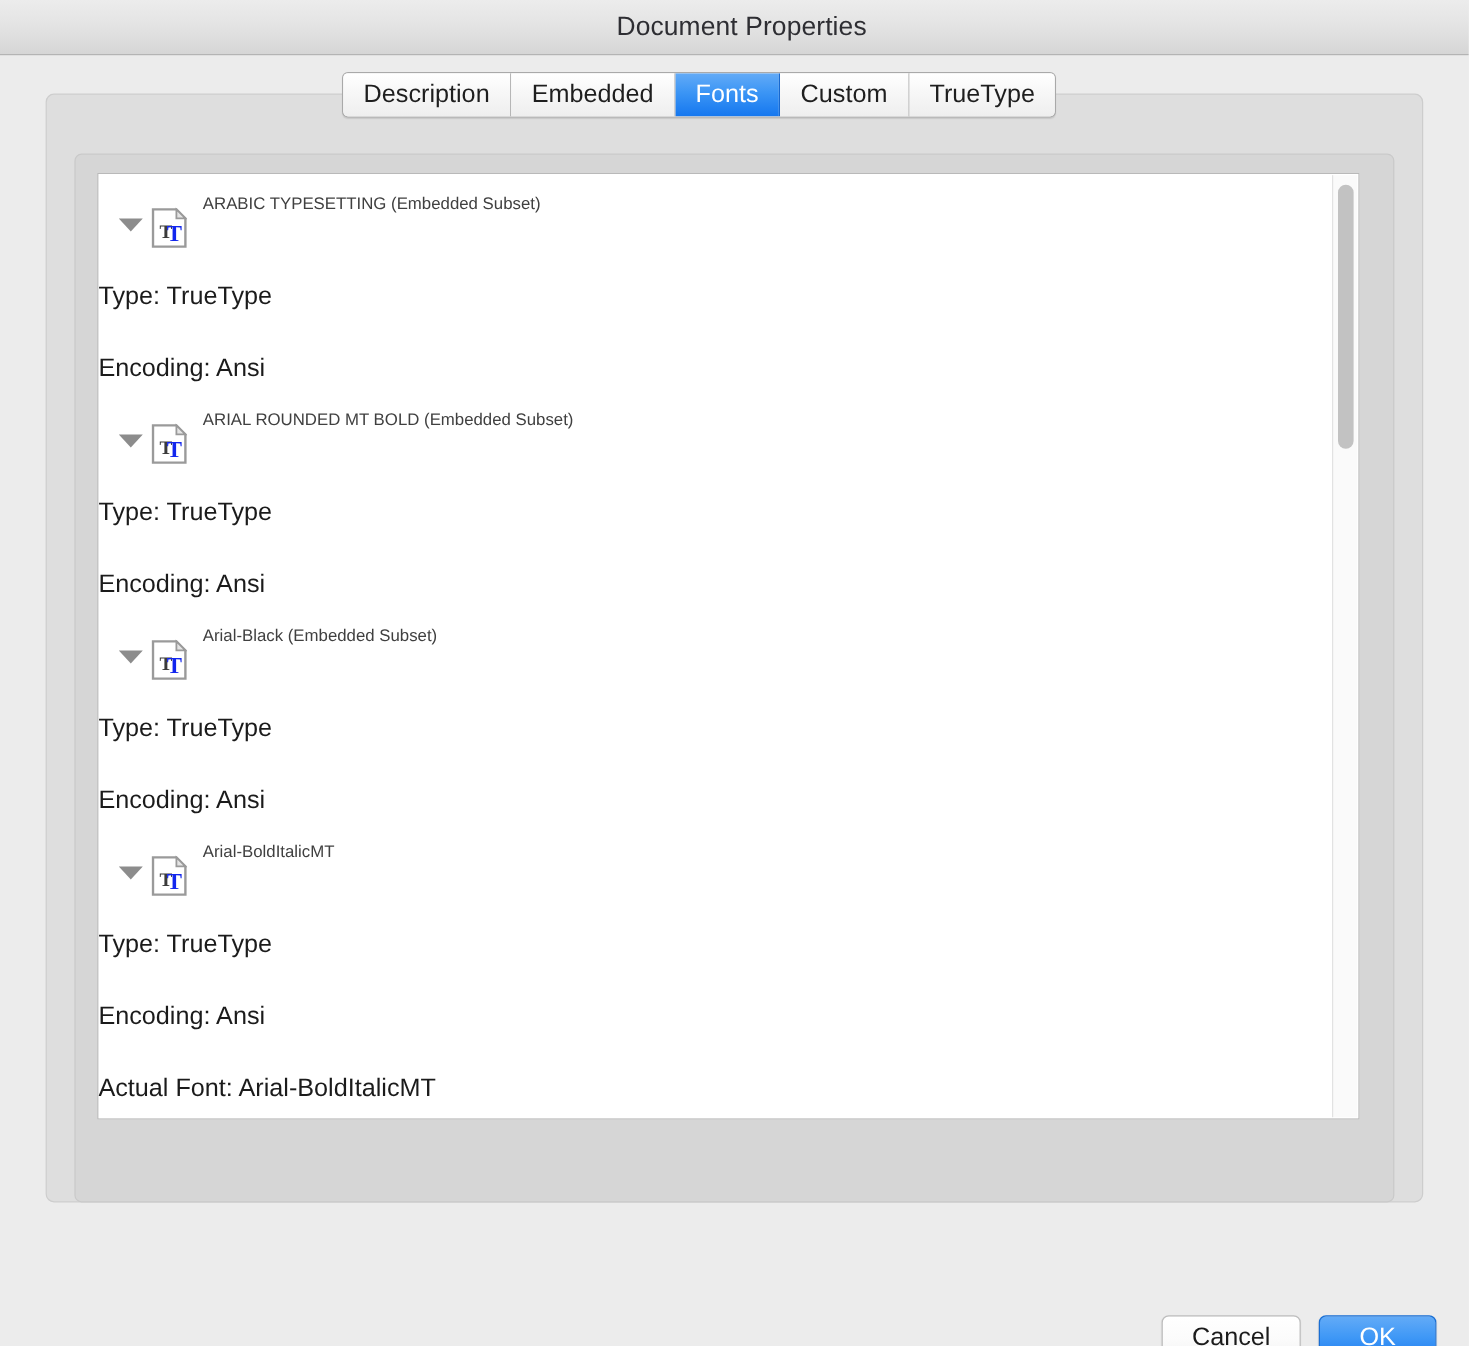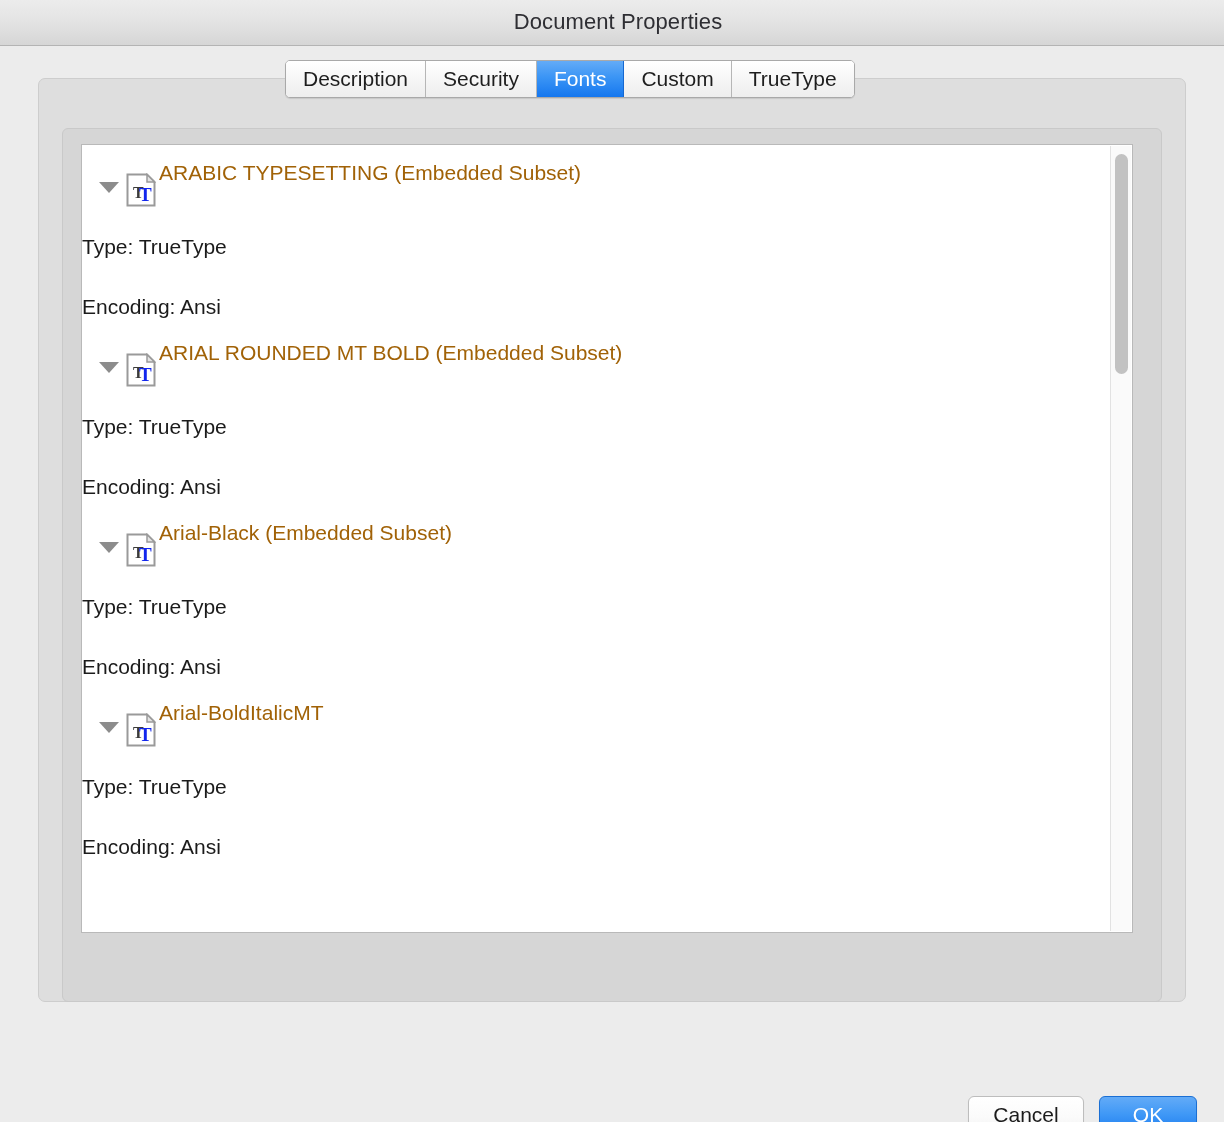--- a/index.html
+++ b/index.html
@@ -154,23 +154,23 @@
 
   .font-icon {
     width: 30px;
     height: 34px;
     flex: 0 0 auto;
     margin-left: 6px;
     margin-top: 16px;
   }
 
   .node-label {
-    font-size: 21px;
-    color: #a16207;
-    margin-left: 3px;
+    font-size: 14px;
+    color: #404040;
+    margin-left: 13px;
     margin-top: 4px;
     white-space: nowrap;
   }
 
   .leaf-row {
     height: 60px;
     display: flex;
     align-items: center;
     font-size: 21px;
     color: #1b1b1b;
@@ -240,21 +240,21 @@
 <div class="window">
 
   <div class="titlebar">
     <div class="titlebar-title">Document Properties</div>
   </div>
 
   <div class="tabbox"></div>
 
   <div class="tabstrip">
     <div class="tab">Description</div>
-    <div class="tab">Security</div>
+    <div class="tab">Embedded</div>
     <div class="tab selected">Fonts</div>
     <div class="tab">Custom</div>
     <div class="tab">TrueType</div>
   </div>
 
 
   <div class="listbox-wrap">
     <div class="listbox">
       <div class="list-inner">
 
@@ -310,20 +310,21 @@
           <svg class="font-icon" viewBox="0 0 30 34">
             <path d="M1.5 1.5 H21 L28.5 9 V32.5 H1.5 Z" fill="#ffffff" stroke="#9a9a9a" stroke-width="2"></path>
             <path d="M21 1.5 L28.5 9 H21 Z" fill="#e4e4e4" stroke="#9a9a9a" stroke-width="1.5"></path>
             <text x="7" y="25" font-family="'Liberation Serif', serif" font-size="16" font-weight="bold" fill="#3a3a3a">T</text>
             <text x="13" y="28" font-family="'Liberation Serif', serif" font-size="19" font-weight="bold" fill="#1226ee">T</text>
           </svg>
           <div class="node-label">Arial-BoldItalicMT</div>
         </div>
         <div class="leaf-row">Type: TrueType</div>
         <div class="leaf-row">Encoding: Ansi</div>
+        <div class="leaf-row">Actual Font: Arial-BoldItalicMT</div>
 
       </div>
 
       <div class="scrollbar">
         <div class="scroll-thumb"></div>
       </div>
     </div>
   </div>
 
   <div class="btn-row">

